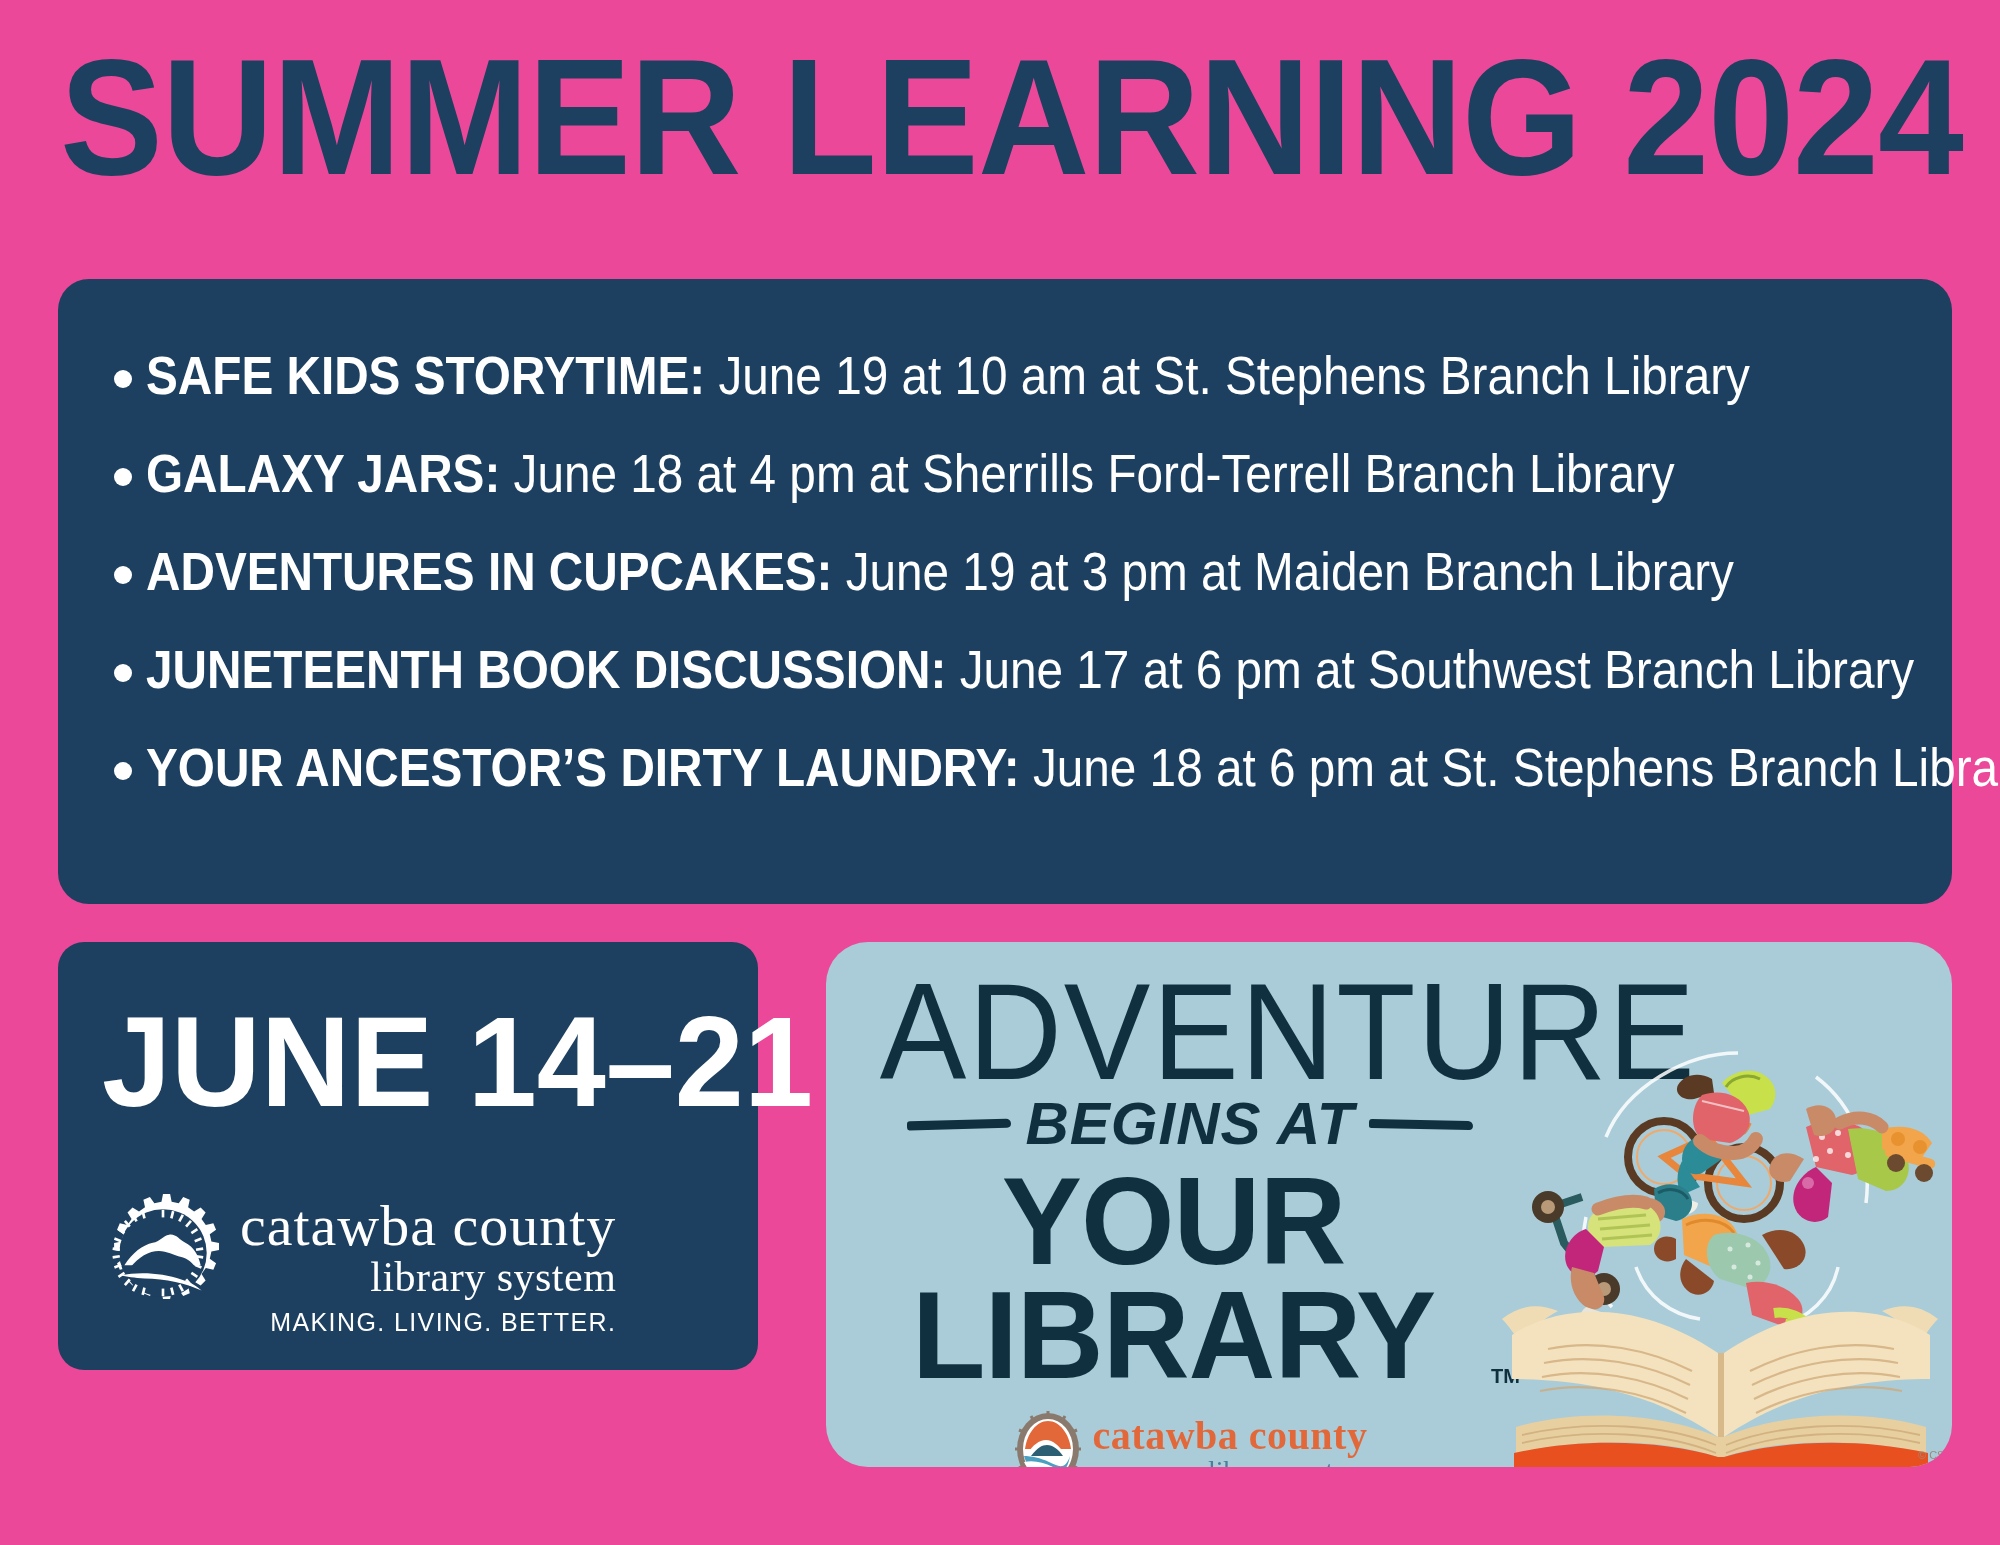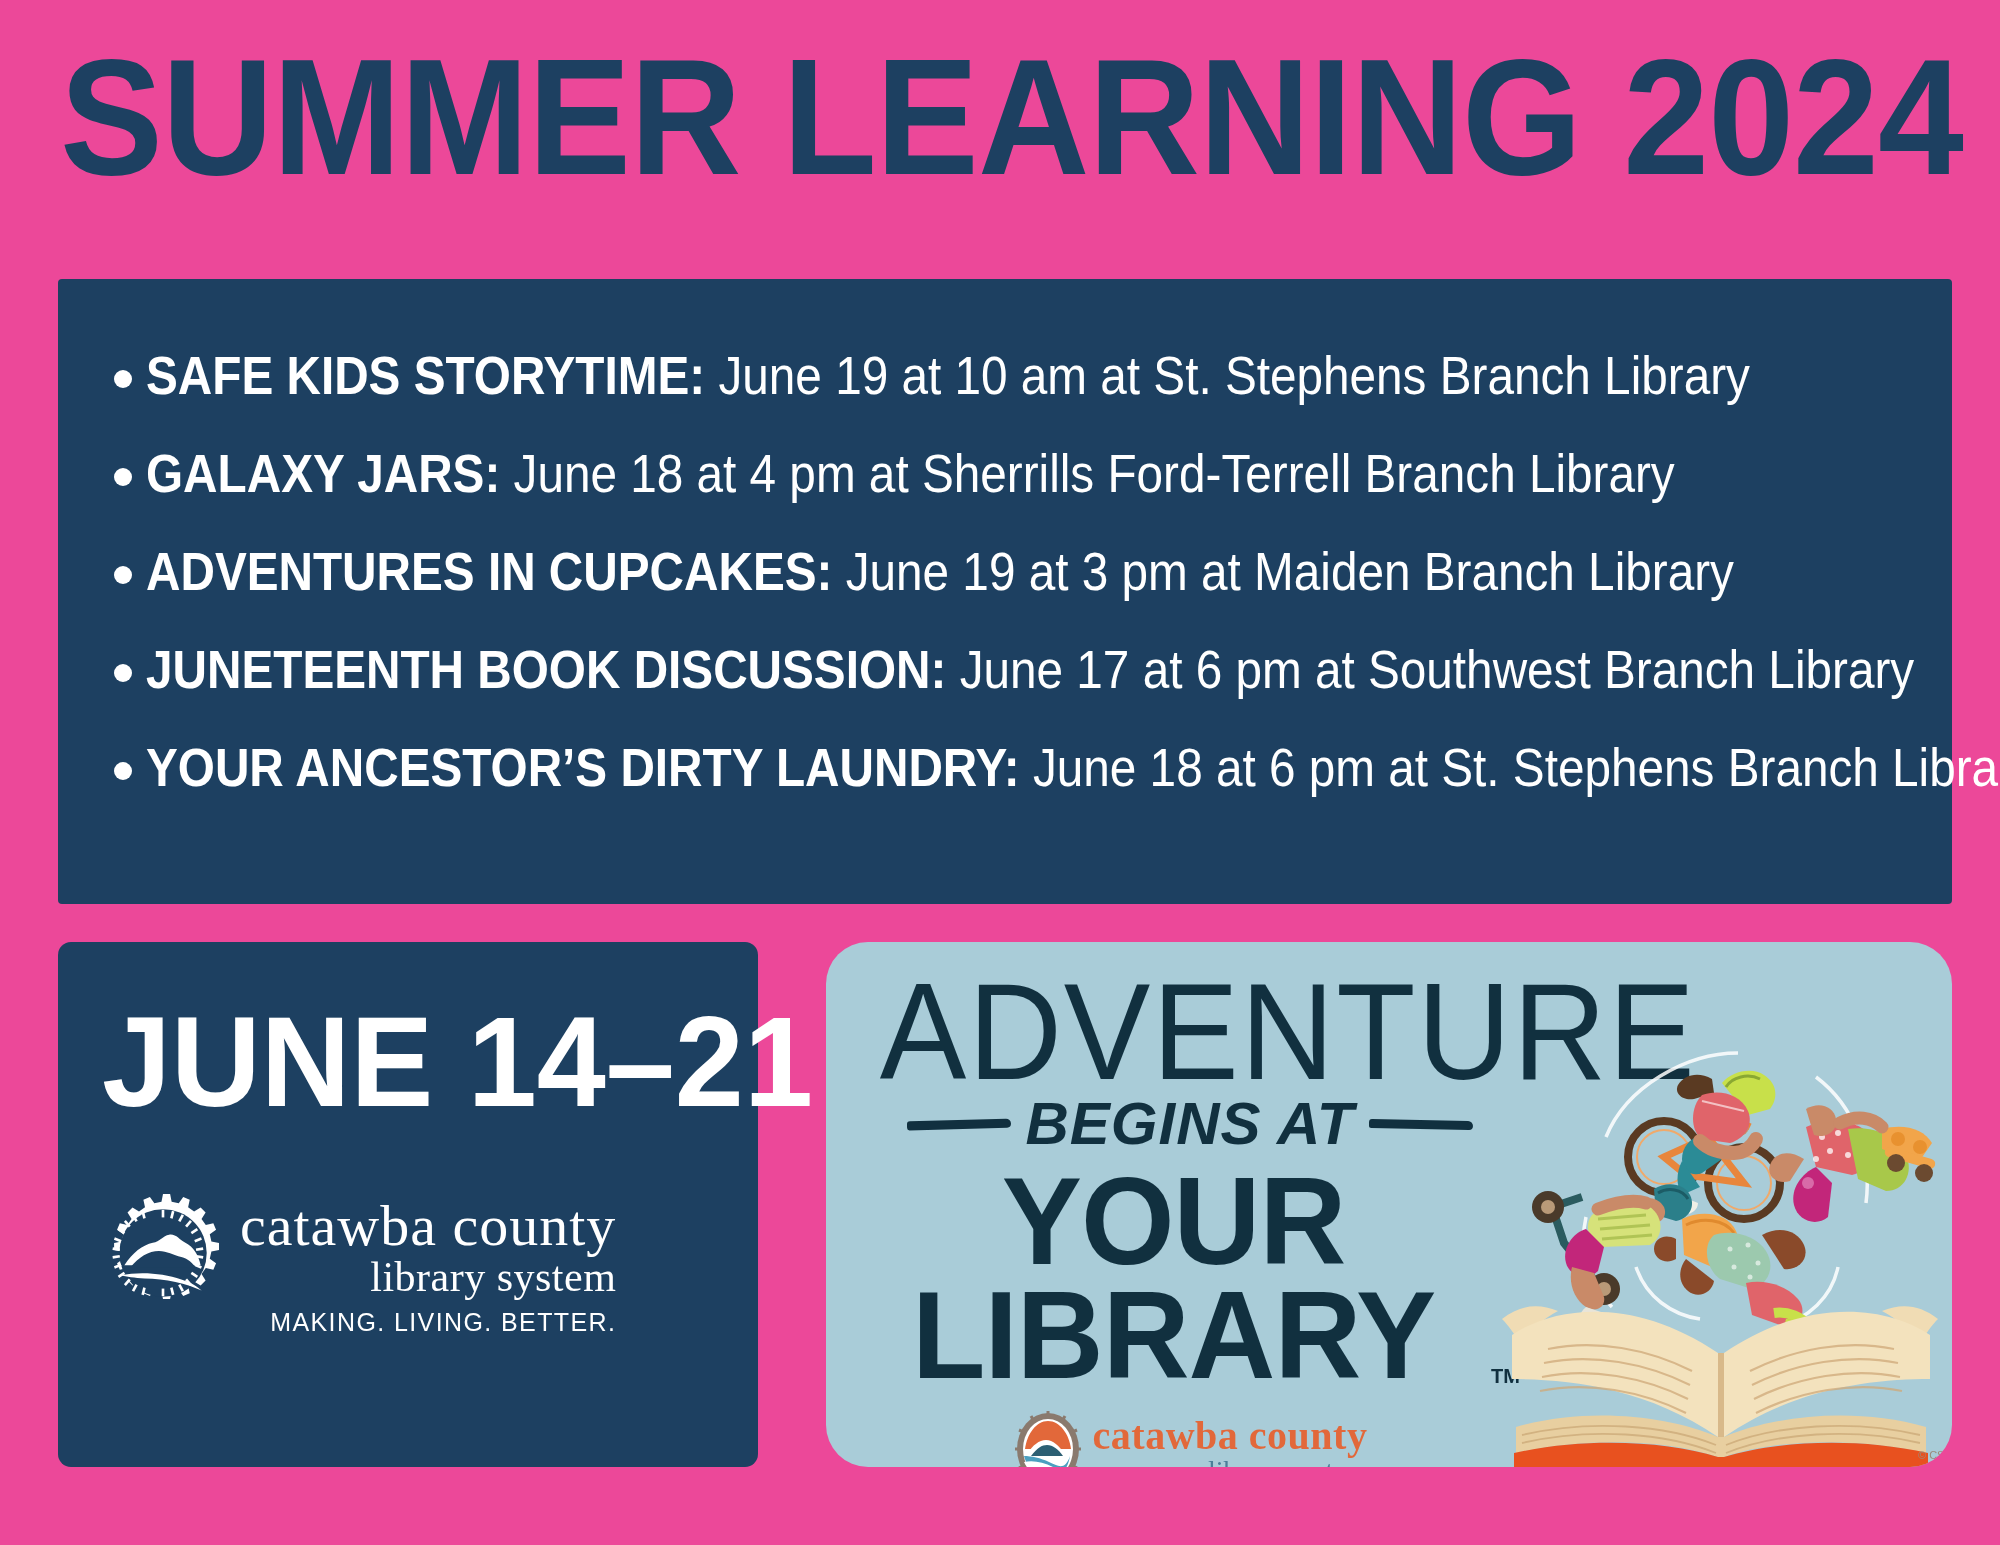--- a/index.html
+++ b/index.html
@@ -30,21 +30,21 @@
     transform-origin: left center;
     white-space: nowrap;
   }
 
   
   .events-card {
     position: absolute;
     left: 58px; top: 279px;
     width: 1894px; height: 625px;
     background: #1d4061;
-    border-radius: 4px;
+    border-radius: 31px;
     padding: 26px 40px 22px 42px;
     display: flex;
     flex-direction: column;
     justify-content: center;
   }
   .event-row {
     display: flex;
     align-items: baseline;
     height: 98px;
   }
@@ -74,23 +74,23 @@
     transform: scaleX(0.90);
     transform-origin: left center;
   }
   .event-text .cap { font-weight: 700; }
   .event-text .rest { font-weight: 400; }
 
   
   .date-card {
     position: absolute;
     left: 58px; top: 942px;
-    width: 700px; height: 525px;
+    width: 700px; height: 428px;
     background: #1d4061;
-    border-radius: 13px;
+    border-radius: 26px;
     padding: 56px 44px 32px 44px;
   }
   .date-text {
     font-family: "Liberation Sans Narrow", "Liberation Sans", sans-serif;
     font-weight: 700;
     font-size: 128px;
     line-height: 1;
     color: #ffffff;
     letter-spacing: 0px;
     transform: scaleX(0.97);

